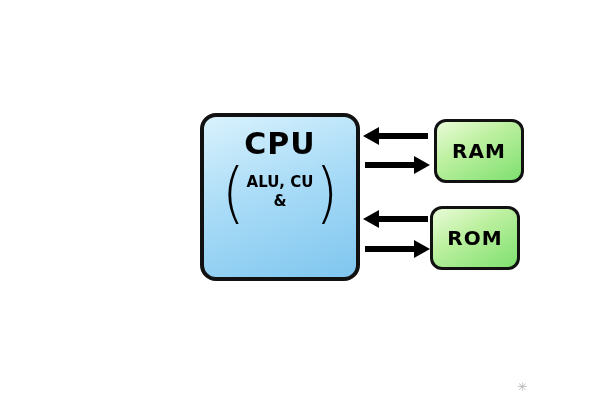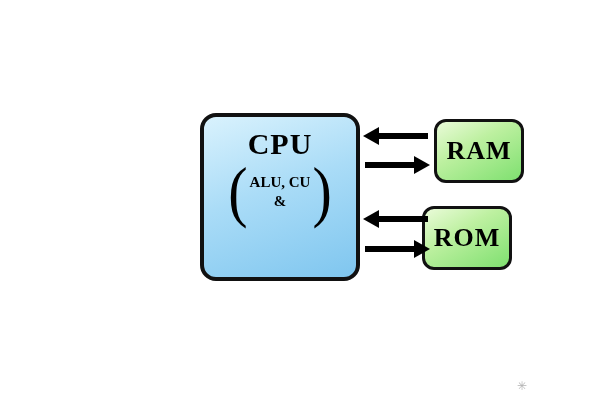--- a/index.html
+++ b/index.html
@@ -8,21 +8,20 @@
     background: #ffffff;
     font-family: "DejaVu Sans", "Liberation Sans", sans-serif;
   }
   .canvas {
     position: relative;
     width: 487px;
     height: 406px;
     background: #ffffff;
     overflow: hidden;
     margin: 0 auto;
-    font-family: Liberation Serif, serif;
   }
 
   
   .cpu-box {
     position: absolute;
     left: 140px;
     top: 113px;
     width: 160px;
     height: 168px;
     border: 4px solid #111111;
@@ -77,23 +76,23 @@
     height: 64px;
     border: 3px solid #111111;
     border-radius: 12px;
     background: linear-gradient(150deg, #eafbd9 0%, #bdf0a0 40%, #7fe070 100%);
     box-sizing: border-box;
     display: flex;
     align-items: center;
     justify-content: center;
   }
   .ram-box { left: 374px; top: 119px; }
-  .rom-box { left: 362px; top: 206px; }
+  .rom-box { left: 370px; top: 206px; }
   .mem-label {
-    font-size: 26px;
+    font-size: 20px;
     font-weight: bold;
     color: #000000;
     letter-spacing: 1px;
   }
 
   
   .arrow {
     position: absolute;
     height: 6px;
     background: #000000;

